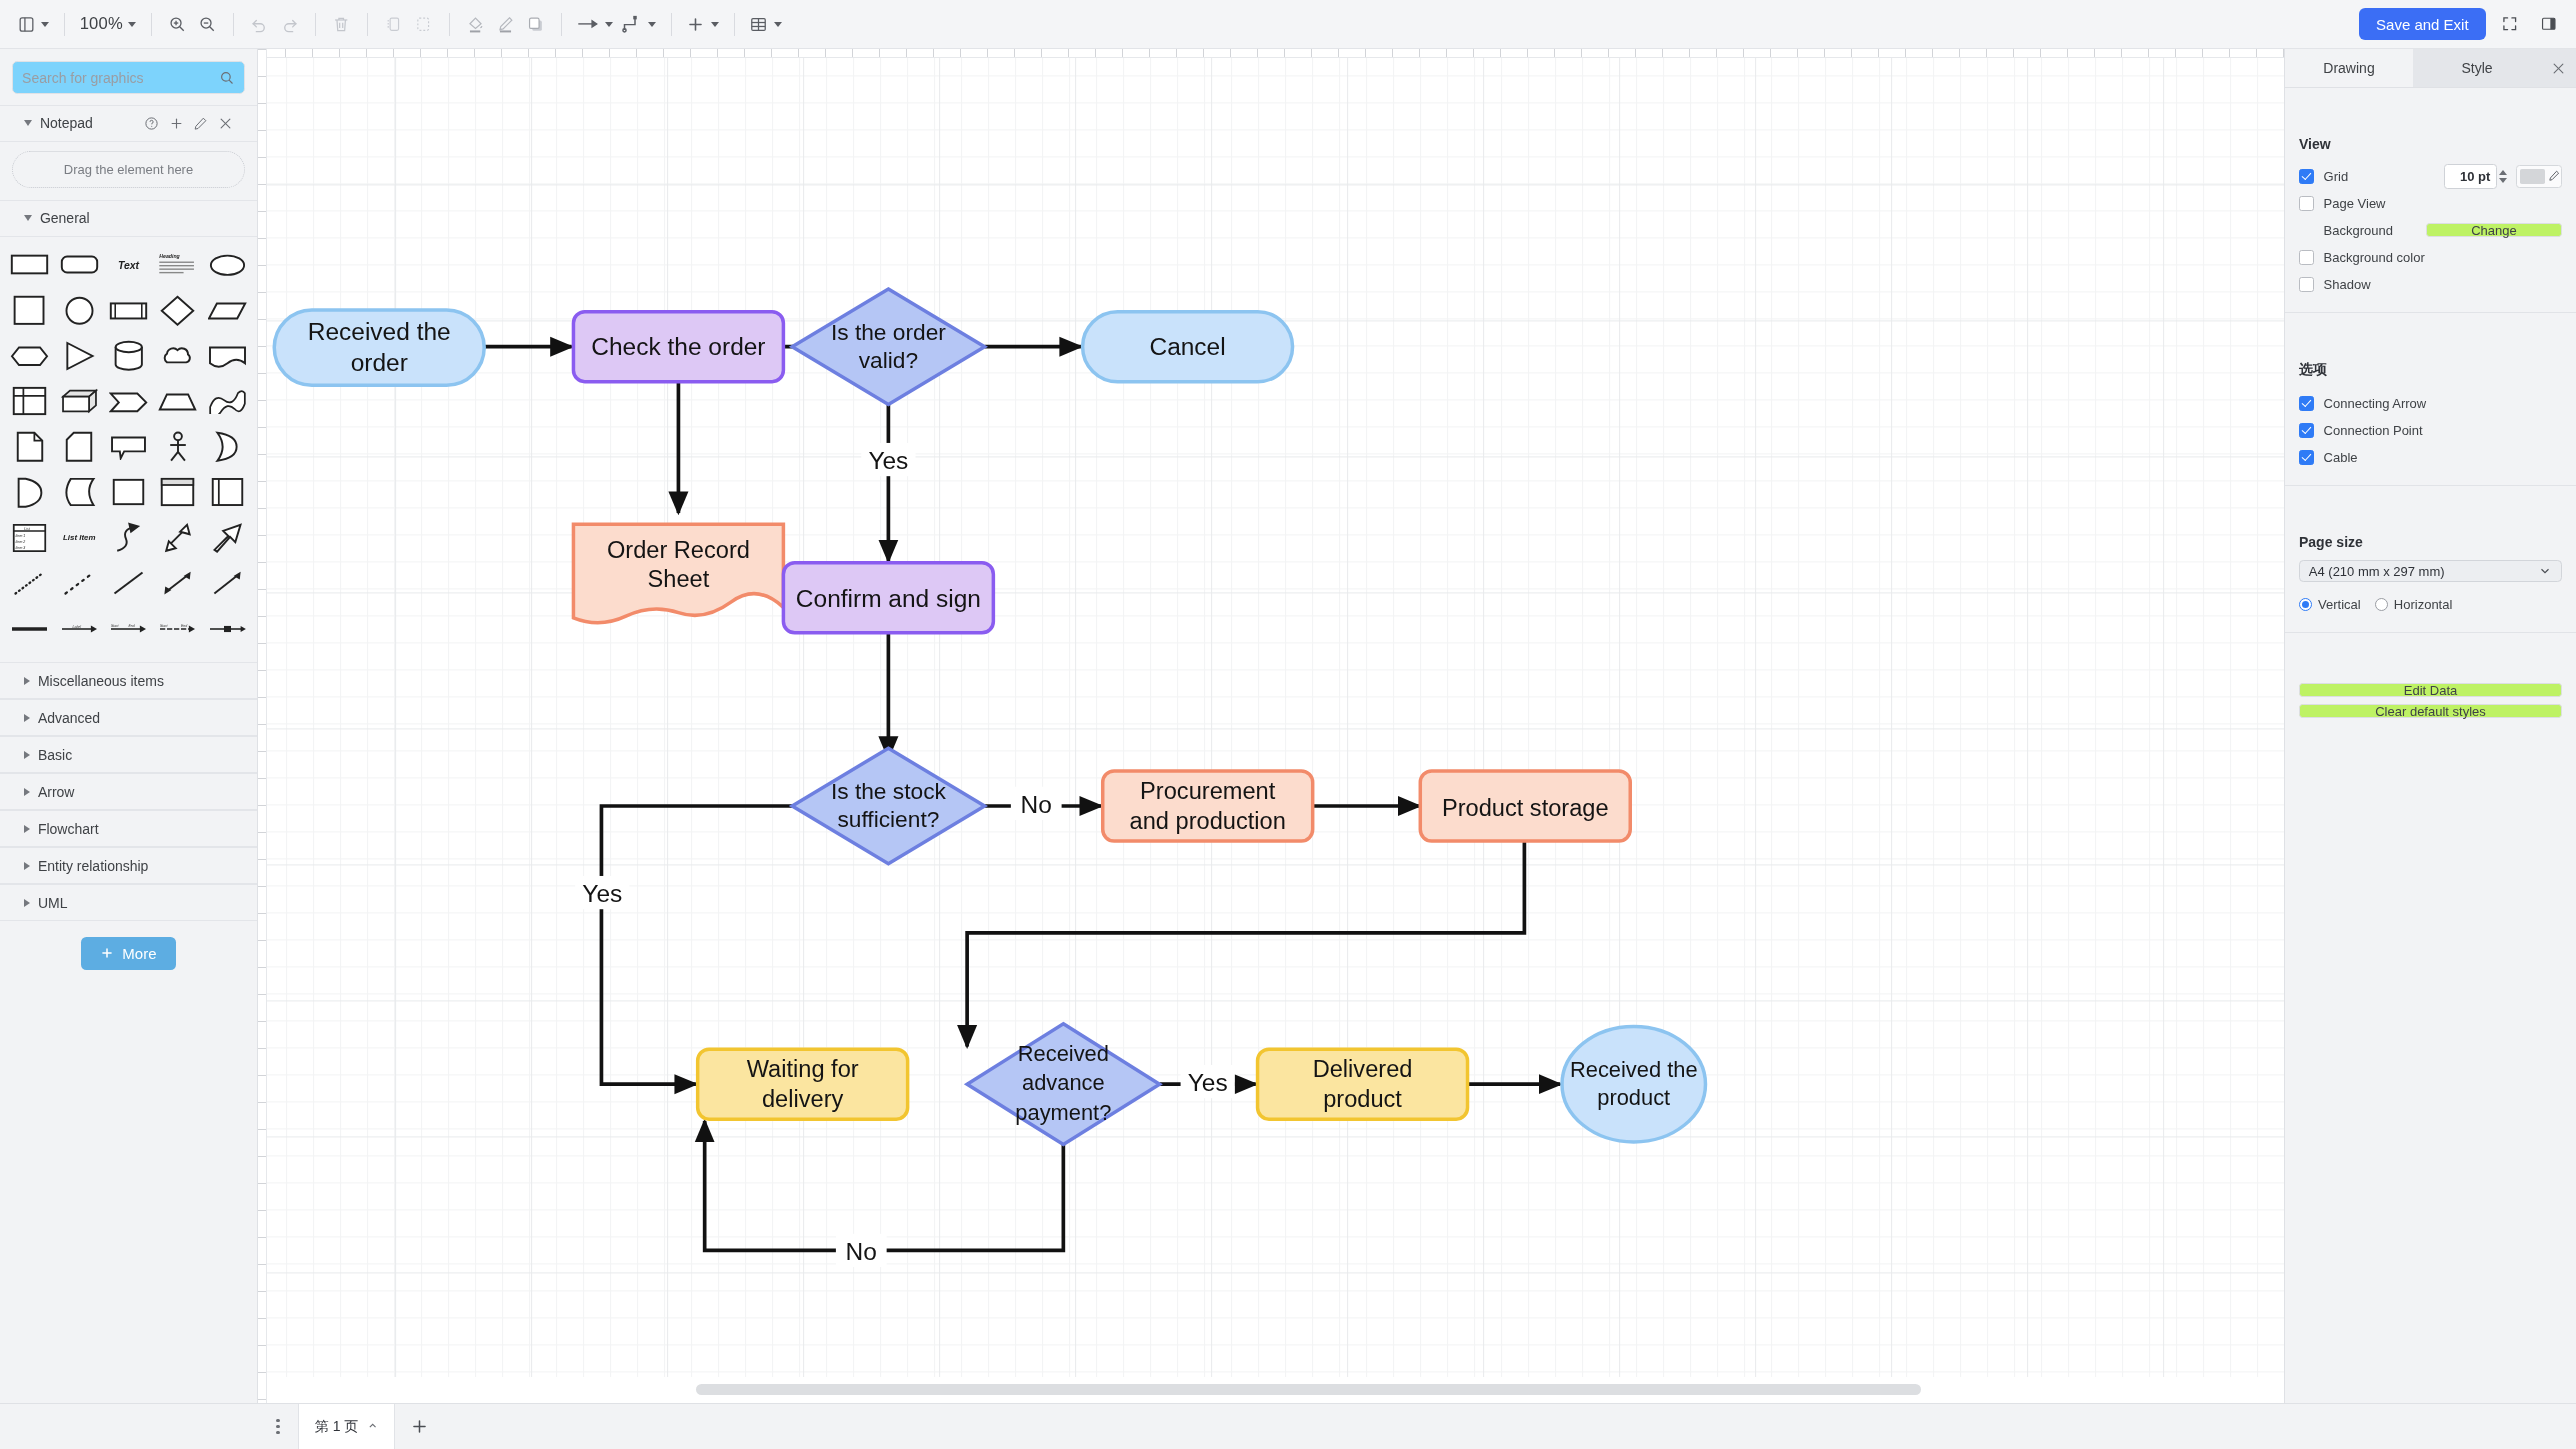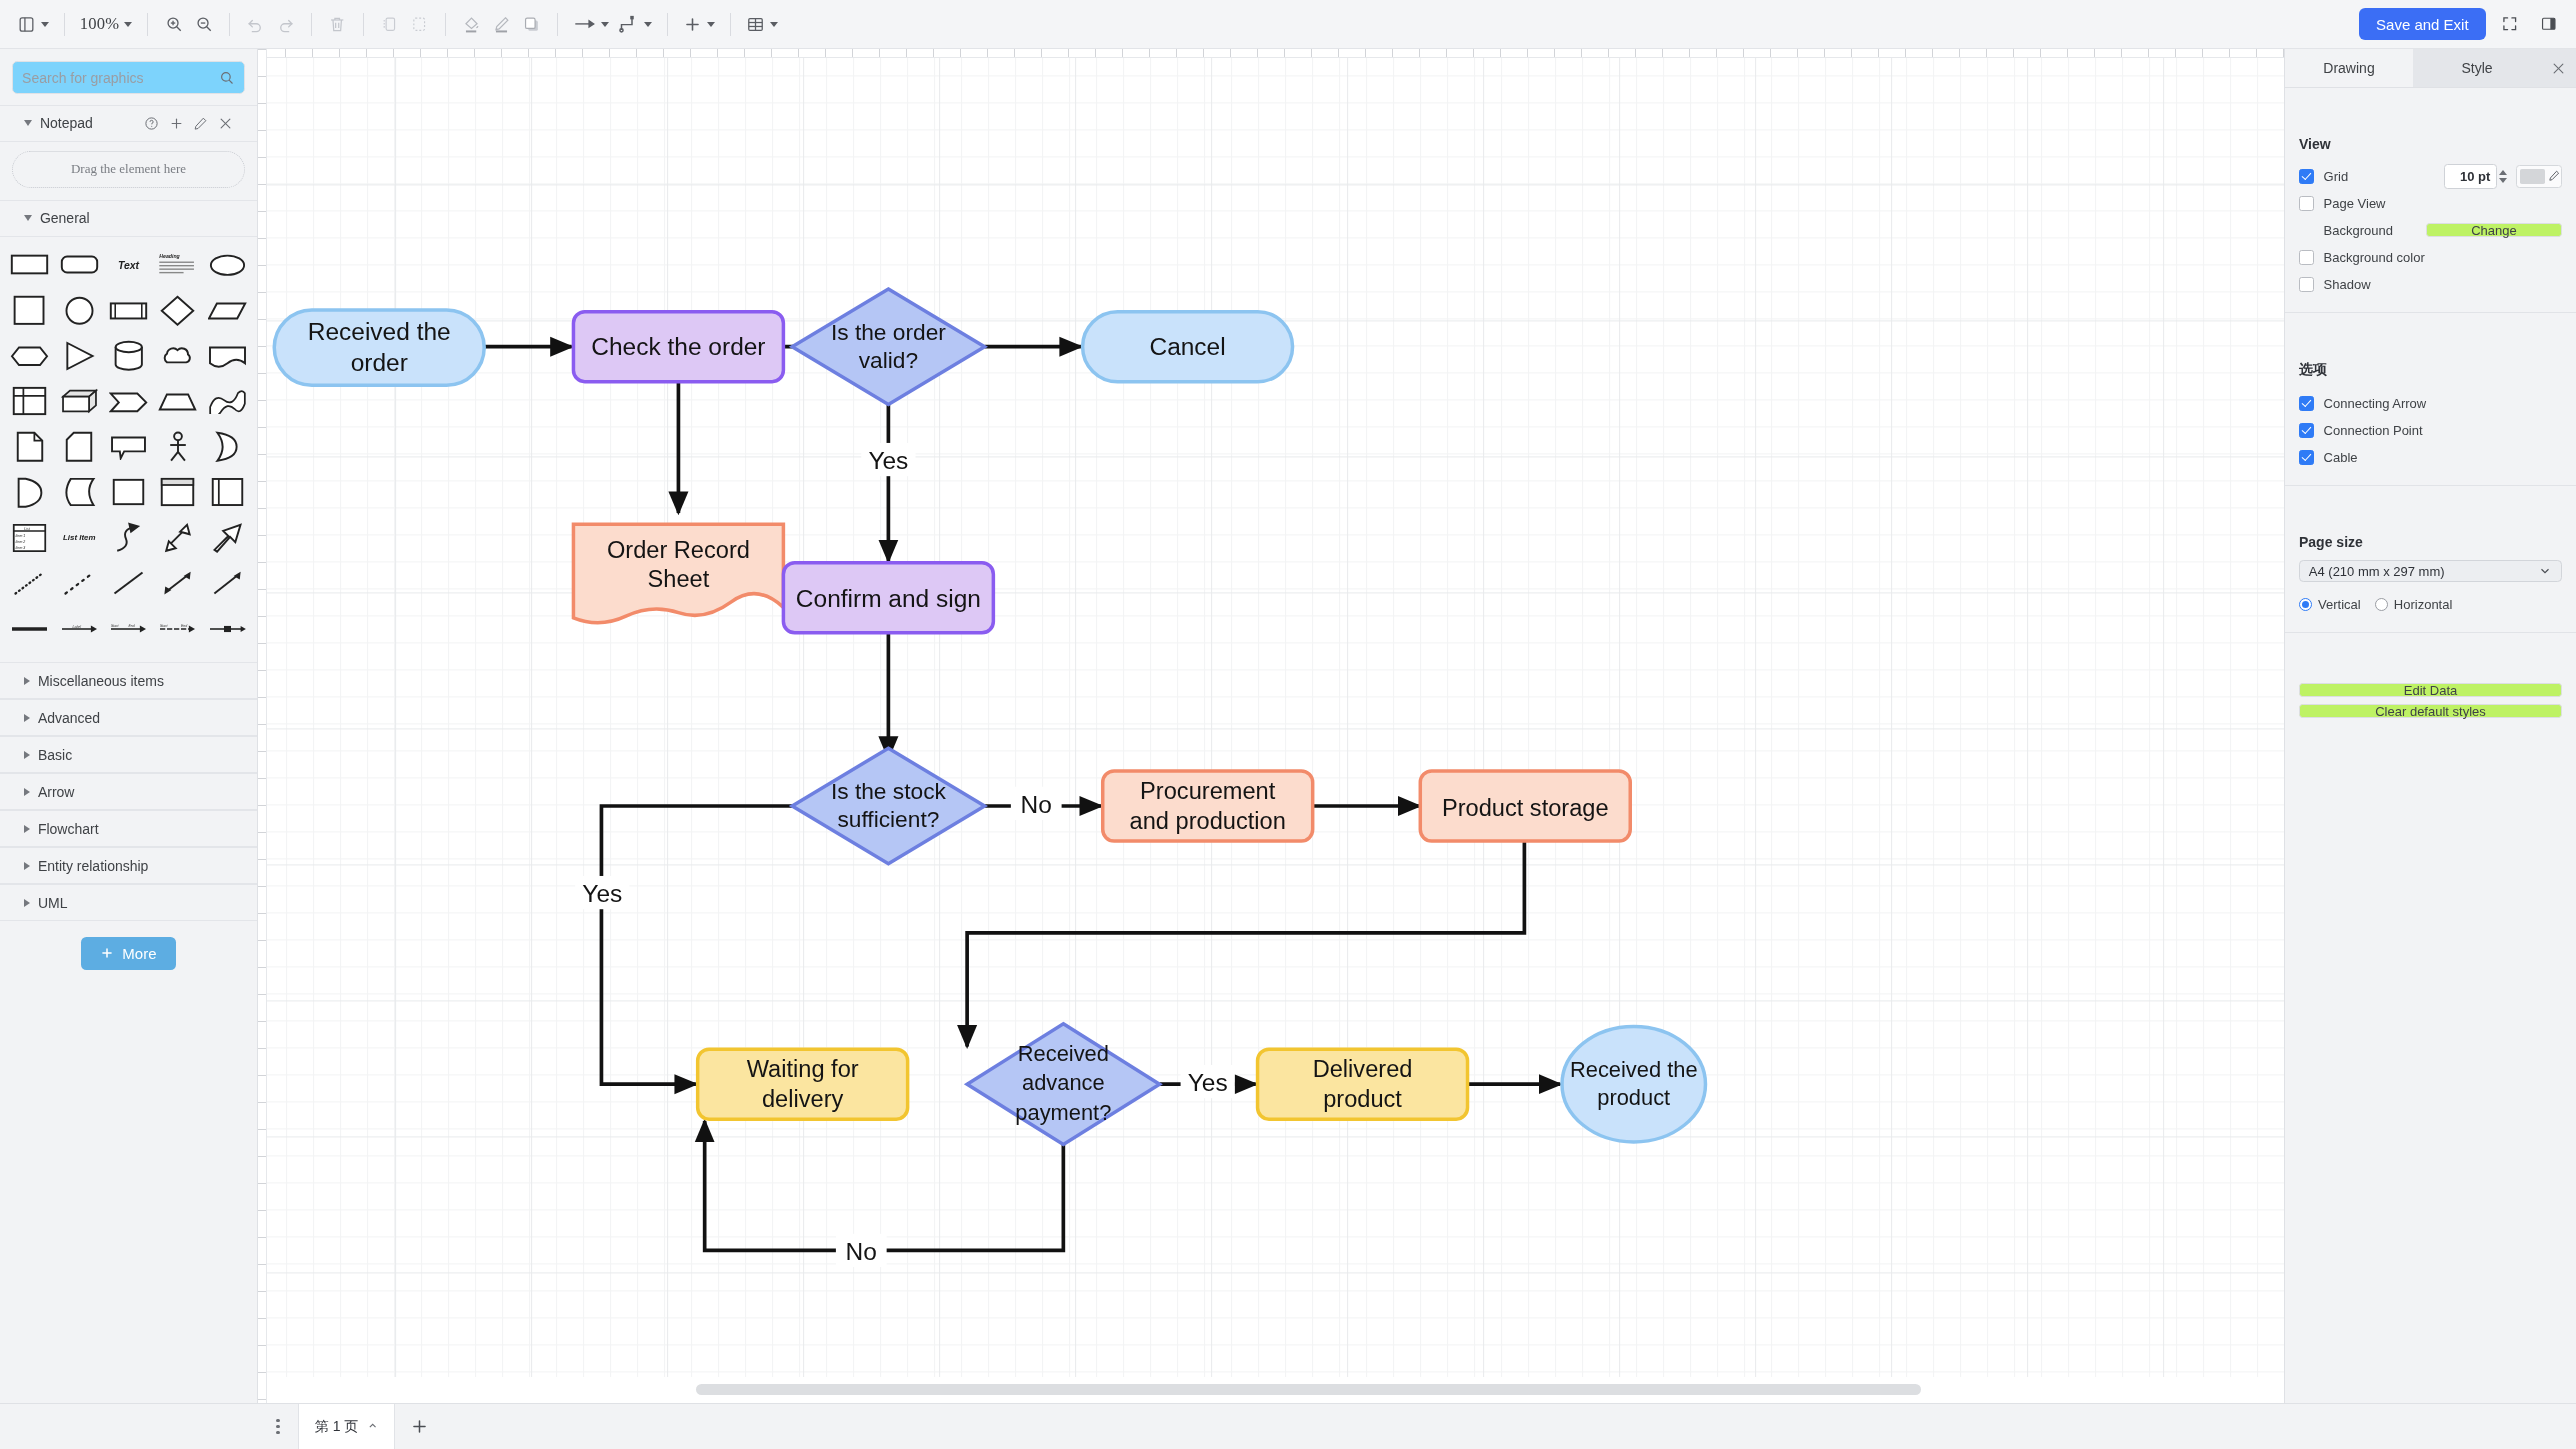--- a/index.html
+++ b/index.html
@@ -25,21 +25,21 @@
     display: flex; align-items: center; justify-content: center;
     height: 30px; min-width: 30px; padding: 0 4.4px;
     border-radius: 3.5px; cursor: pointer; color: #5a5d63;
   }
   .tb-btn.disabled { color: #c3c6cc; }
   .tb-caret {
     width: 0; height: 0; margin-left: 5.3px;
     border-left: 4.4px solid transparent; border-right: 4.4px solid transparent;
     border-top: 5.3px solid #5a5d63;
   }
-  .tb-zoomlabel { font-size: 16.6px; color: #3f4246; letter-spacing: 0.2px; font-family: Liberation Serif, serif; }
+  .tb-zoomlabel { font-size: 16.6px; color: #3f4246; letter-spacing: 0.2px; }
   .tb-right { margin-left: auto; display: flex; align-items: center; gap: 8.8px; }
   .save-btn {
     background: #3b6ef5; color: #fff; font-size: 15px;
     padding: 7.9px 17.5px; border-radius: 6.1px; cursor: pointer;
     white-space: nowrap;
   }
 
   
   .body-row { flex: 1; display: flex; min-height: 0; }
 
@@ -74,21 +74,21 @@
     border-top: 6.1px solid #75787e;
   }
   .sec-head .tri-right {
     width: 0; height: 0; margin-right: 7.9px;
     border-top: 4.4px solid transparent; border-bottom: 4.4px solid transparent;
     border-left: 6.1px solid #75787e;
   }
   .sec-head .sec-actions { margin-left: auto; display: flex; align-items: center; gap: 9.6px; color: #6b6e74; }
   .sec-head .sec-actions > span { cursor: pointer; display: flex; }
 
-  .notepad-drop { padding: 8.8px 12.3px 12.3px 12.3px; font-family: Liberation Serif, serif; }
+  .notepad-drop { padding: 8.8px 12.3px 12.3px 12.3px; }
   .drop-zone {
     border: 1.8px dotted #c6c9cf; border-radius: 19px;
     height: 37px; display: flex; align-items: center; justify-content: center;
     font-size: 13px; color: #7a7d83;
   }
   .shape-grid {
     display: grid; grid-template-columns: repeat(5, 1fr);
     padding: 7px 5.3px 12.3px 5.3px; gap: 3.5px 0;
   }
   .shape-cell {

